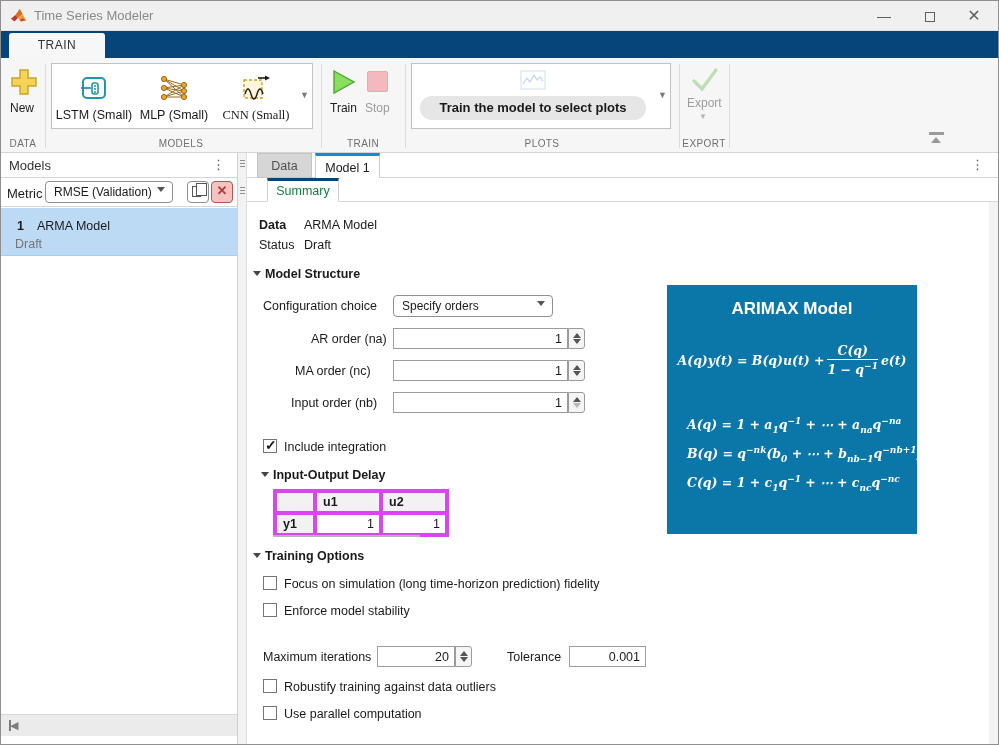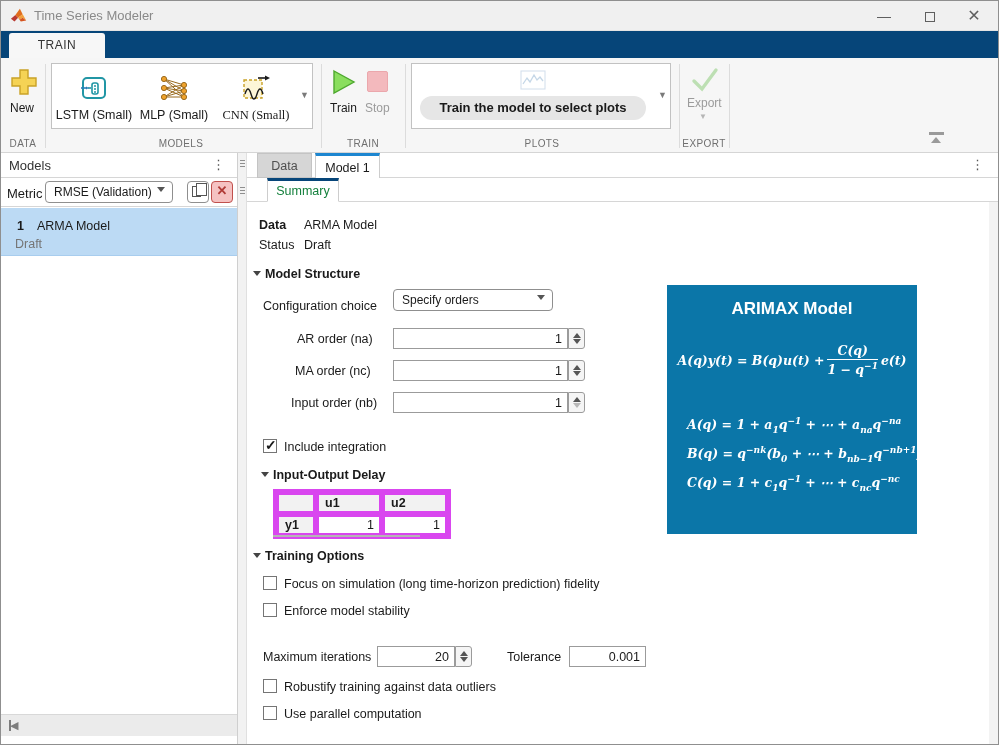--- a/index.html
+++ b/index.html
@@ -103,21 +103,21 @@
   .spin-up, .spin-dn { position:absolute; left:4px; width:0; height:0; border-left:4px solid transparent; border-right:4px solid transparent; }
   .spin-up { top:4px; border-bottom:5px solid #555; }
   .spin-dn { bottom:4px; border-top:5px solid #555; }
   .spin-dn.disabled { border-top-color:#b8b8b8; }
 
   .checkbox { position:absolute; width:14px; height:14px; border:1px solid #757575; background:#fff; }
   .checkbox .tick { position:absolute; left:1px; top:-3px; font-size:14px; color:#1a1a1a; font-weight:bold; }
   .cb-label { position:absolute; font-size:12.5px; color:#1a1a1a; white-space:nowrap; }
 
   table.delay { position:absolute; border-collapse:collapse; font-size:12.5px; color:#1a1a1a; }
-  table.delay th, table.delay td { border:6px solid #d946ef; height:22px; }
+  table.delay th, table.delay td { border:4px solid #d946ef; height:22px; }
   table.delay th { background:#f2f2f2; font-weight:bold; text-align:left; padding:0 6px; }
   table.delay td { background:#fff; text-align:right; padding:0 5px; }
   table.delay .c0 { width:40px; } table.delay .c1 { width:66px; } table.delay .c2 { width:66px; }
   .delay-underline { position:absolute; height:2px; border-top:1px solid #b5b5b5; border-bottom:1px solid #b5b5b5; }
 
   
   .info-panel { position:absolute; left:420px; top:83px; width:250px; height:249px; }
   .info-title { position:absolute; left:0; top:14px; width:100%; text-align:center; color:#fff; font-size:17px; font-weight:bold; }
   .eq { position:absolute; color:#fff; font-family:"DejaVu Serif", serif; font-style:italic; font-weight:bold; font-size:12.5px; white-space:nowrap; }
   .eq sup, .eq sub { font-size:9px; }
@@ -285,26 +285,26 @@
     <div class="content">
 
       <div class="kv-label bold" style="left:12px; top:16px;">Data</div>
       <div class="kv-label" style="left:57px; top:16px;">ARMA Model</div>
       <div class="kv-label" style="left:12px; top:36px;">Status</div>
       <div class="kv-label" style="left:57px; top:36px;">Draft</div>
 
       <div class="sec-hdr" style="left:6px; top:65px;"><span class="caret-down"></span><span>Model Structure</span></div>
 
       <div class="kv-label" style="left:16px; top:97px;">Configuration choice</div>
-      <div class="combo" style="left:146px; top:87px; width:160px; height:22px;">
+      <div class="combo" style="left:146px; top:93px; width:160px; height:22px;">
         <span class="val">Specify orders</span>
         <span class="arr"></span>
       </div>
 
-      <div class="kv-label" style="left:50px; top:130px;">AR order (na)</div>
+      <div class="kv-label" style="left:64px; top:130px;">AR order (na)</div>
       <div class="num-field" style="left:146px; top:126px; width:175px;">
           <span class="v">1</span>
         </div>
       <div class="spinner" style="left:321px; top:126px;">
           <span class="spin-up"></span>
           <span class="spin-dn"></span>
         </div>
 
       <div class="kv-label" style="left:48px; top:162px;">MA order (nc)</div>
       <div class="num-field" style="left:146px; top:158px; width:175px;">

